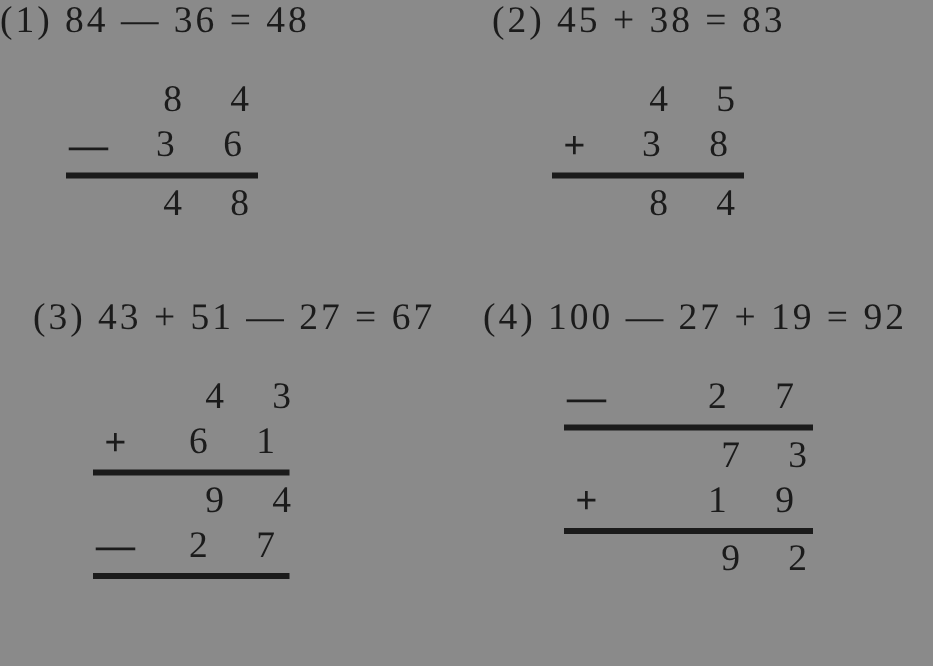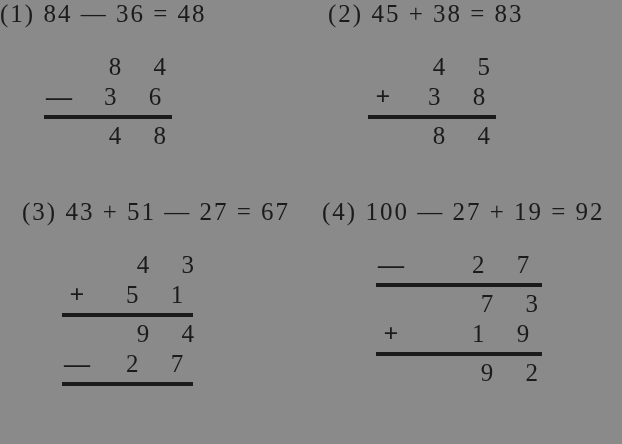--- a/index.html
+++ b/index.html
@@ -107,21 +107,21 @@
   <div class="problem" style="left:0px; top:198px;margin-left:22px;">
     <div class="headline">(3) 43 + 51 — 27 = 67</div>
   </div>
   <div class="column-sum" style="left:62px; top:250px; width:145px;">
     <div class="row">
       <span class="op"></span>
       <span class="digits" style="padding-left:48px;">4 3</span>
     </div>
     <div class="row">
       <span class="op">+</span>
-      <span class="digits" style="padding-left:34px;">5 1</span>
+      <span class="digits" style="padding-left:34px;">6 1</span>
     </div>
     <div class="rule" style="width:131px;"></div>
     <div class="row">
       <span class="op"></span>
       <span class="digits" style="padding-left:48px;">9 4</span>
     </div>
     <div class="row">
       <span class="op">—</span>
       <span class="digits" style="padding-left:34px;">2 7</span>
     </div>

